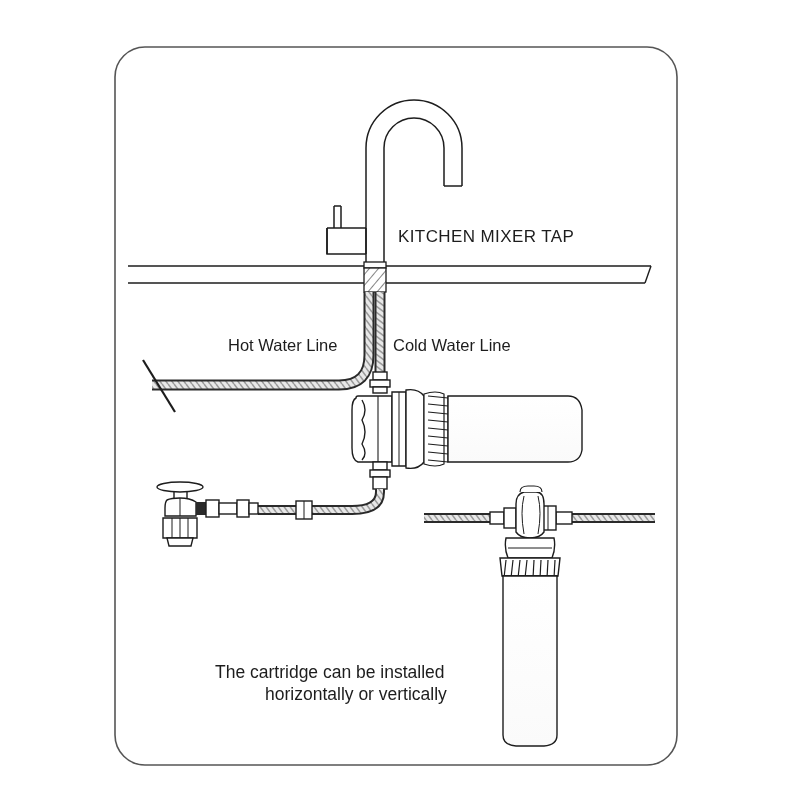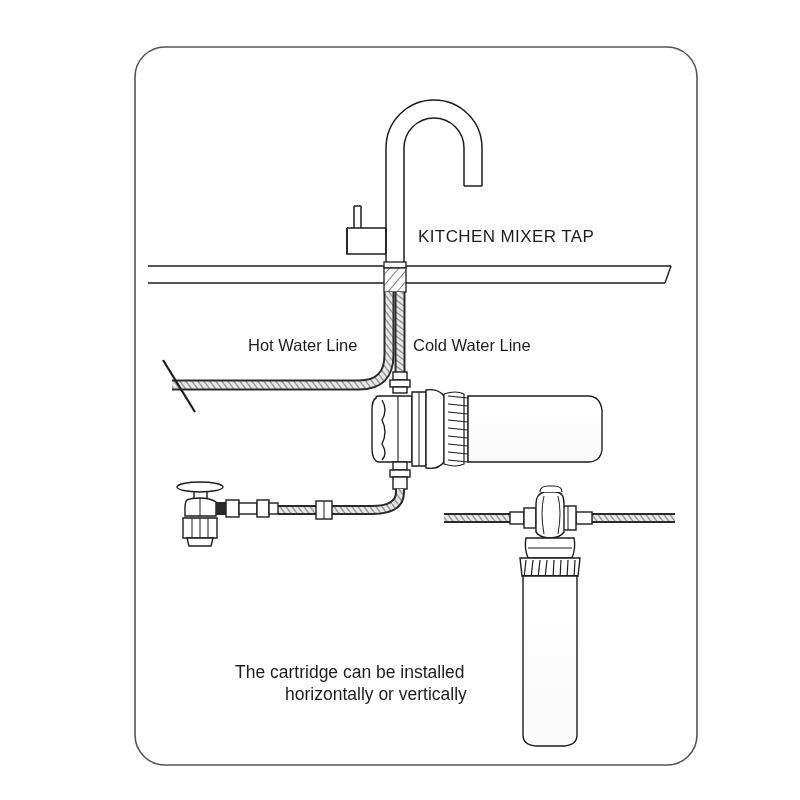--- a/index.html
+++ b/index.html
@@ -14,21 +14,20 @@
     font-family: "Liberation Sans", sans-serif;
     overflow: hidden;
     position: relative;
   }
   #diagram-root {
     position: absolute;
     left: 0;
     top: 0;
     width: 659px;
     height: 800px;
-    padding-left: 20px;
   }
   svg.diagram {
     display: block;
     width: 800px;
     height: 800px;
   }
   text.label {
     font-family: "Liberation Sans", sans-serif;
     fill: #1d1d1d;
   }

